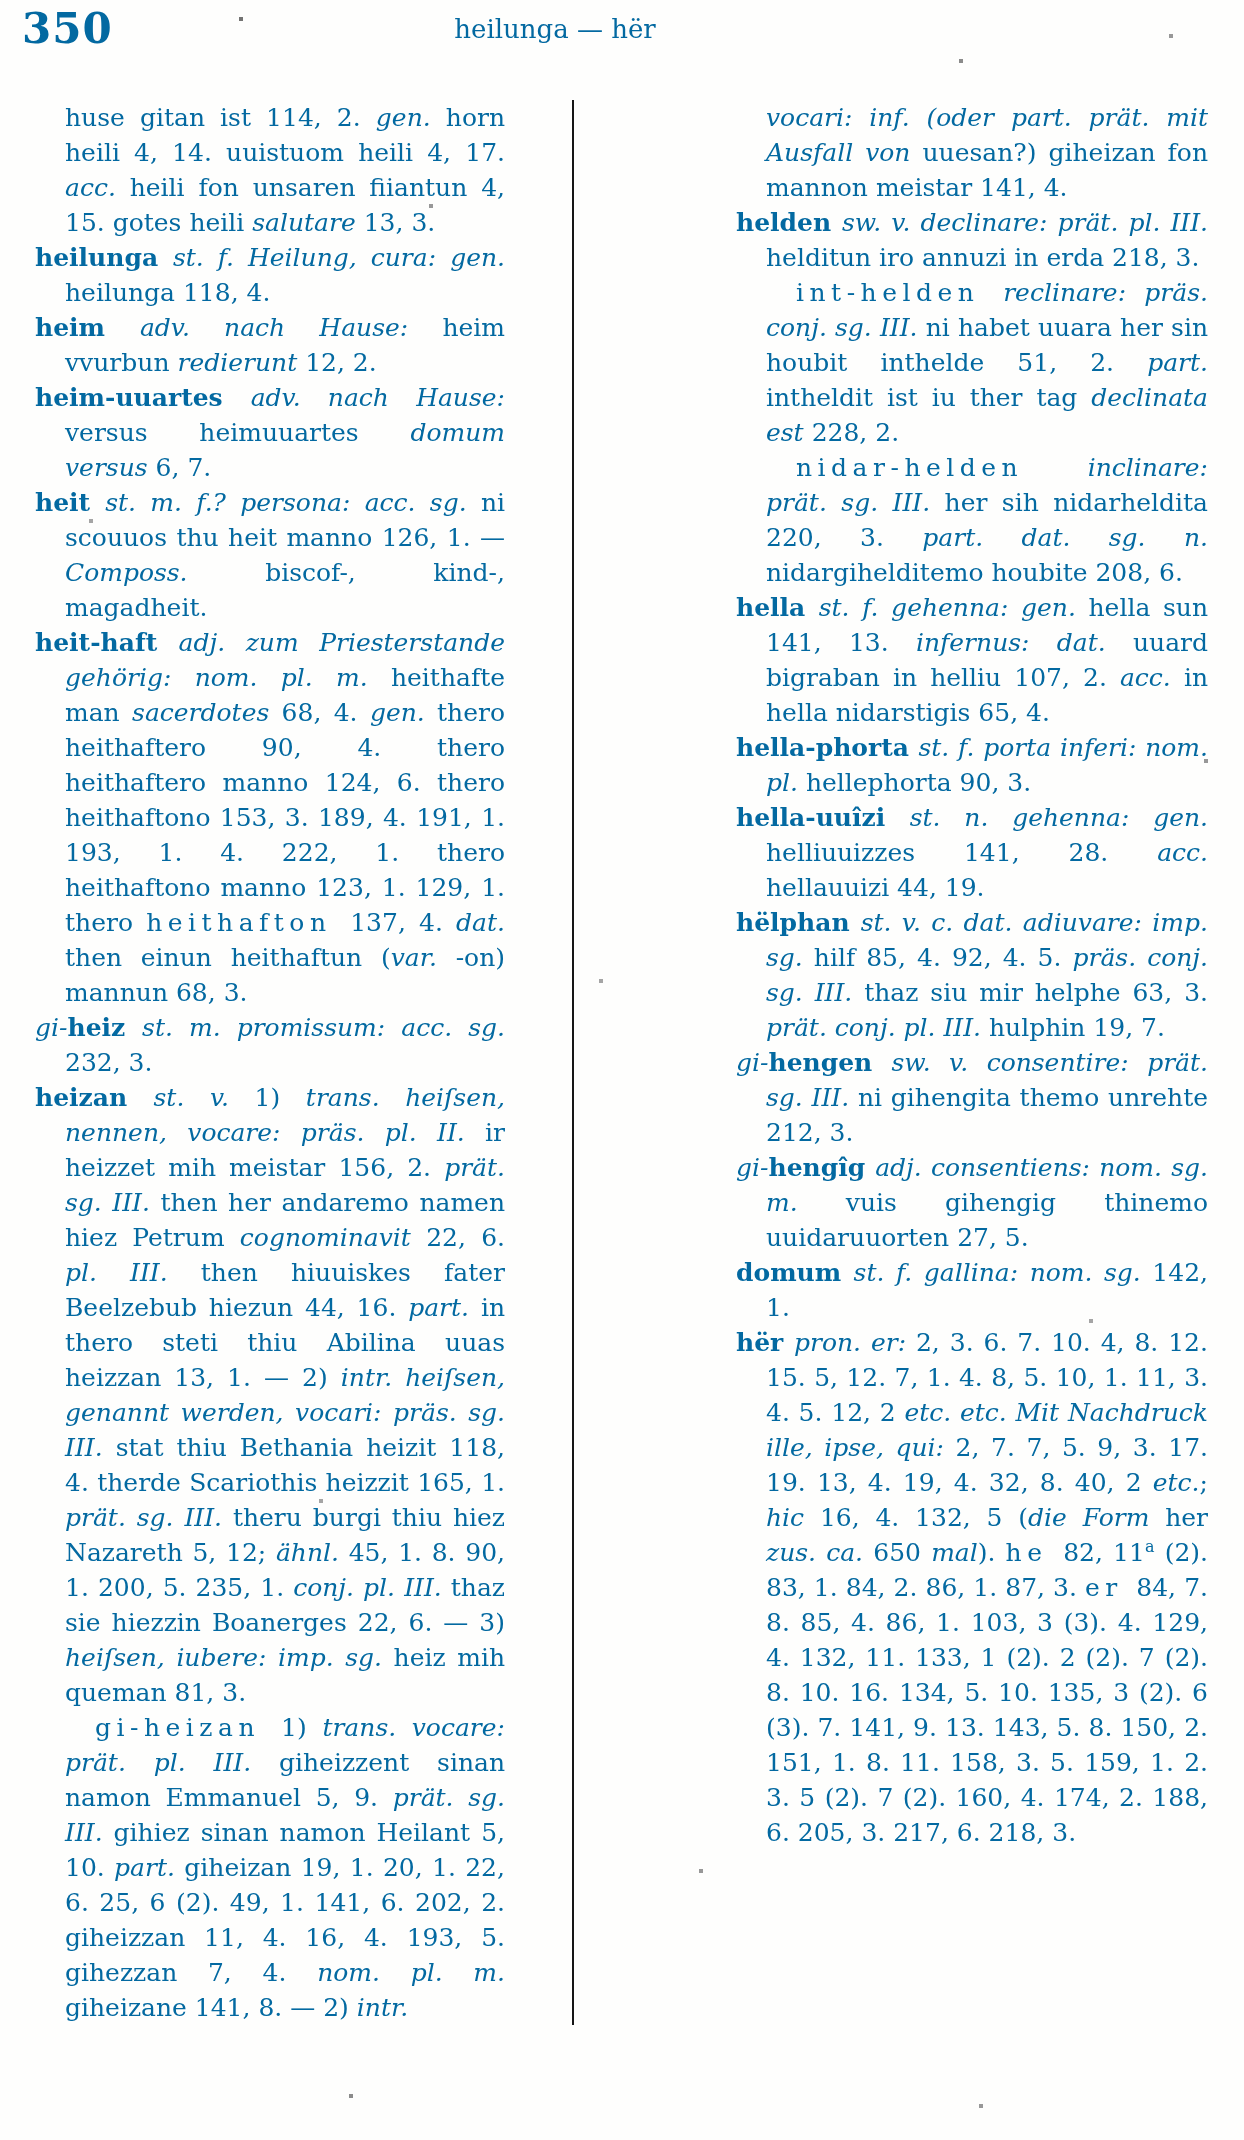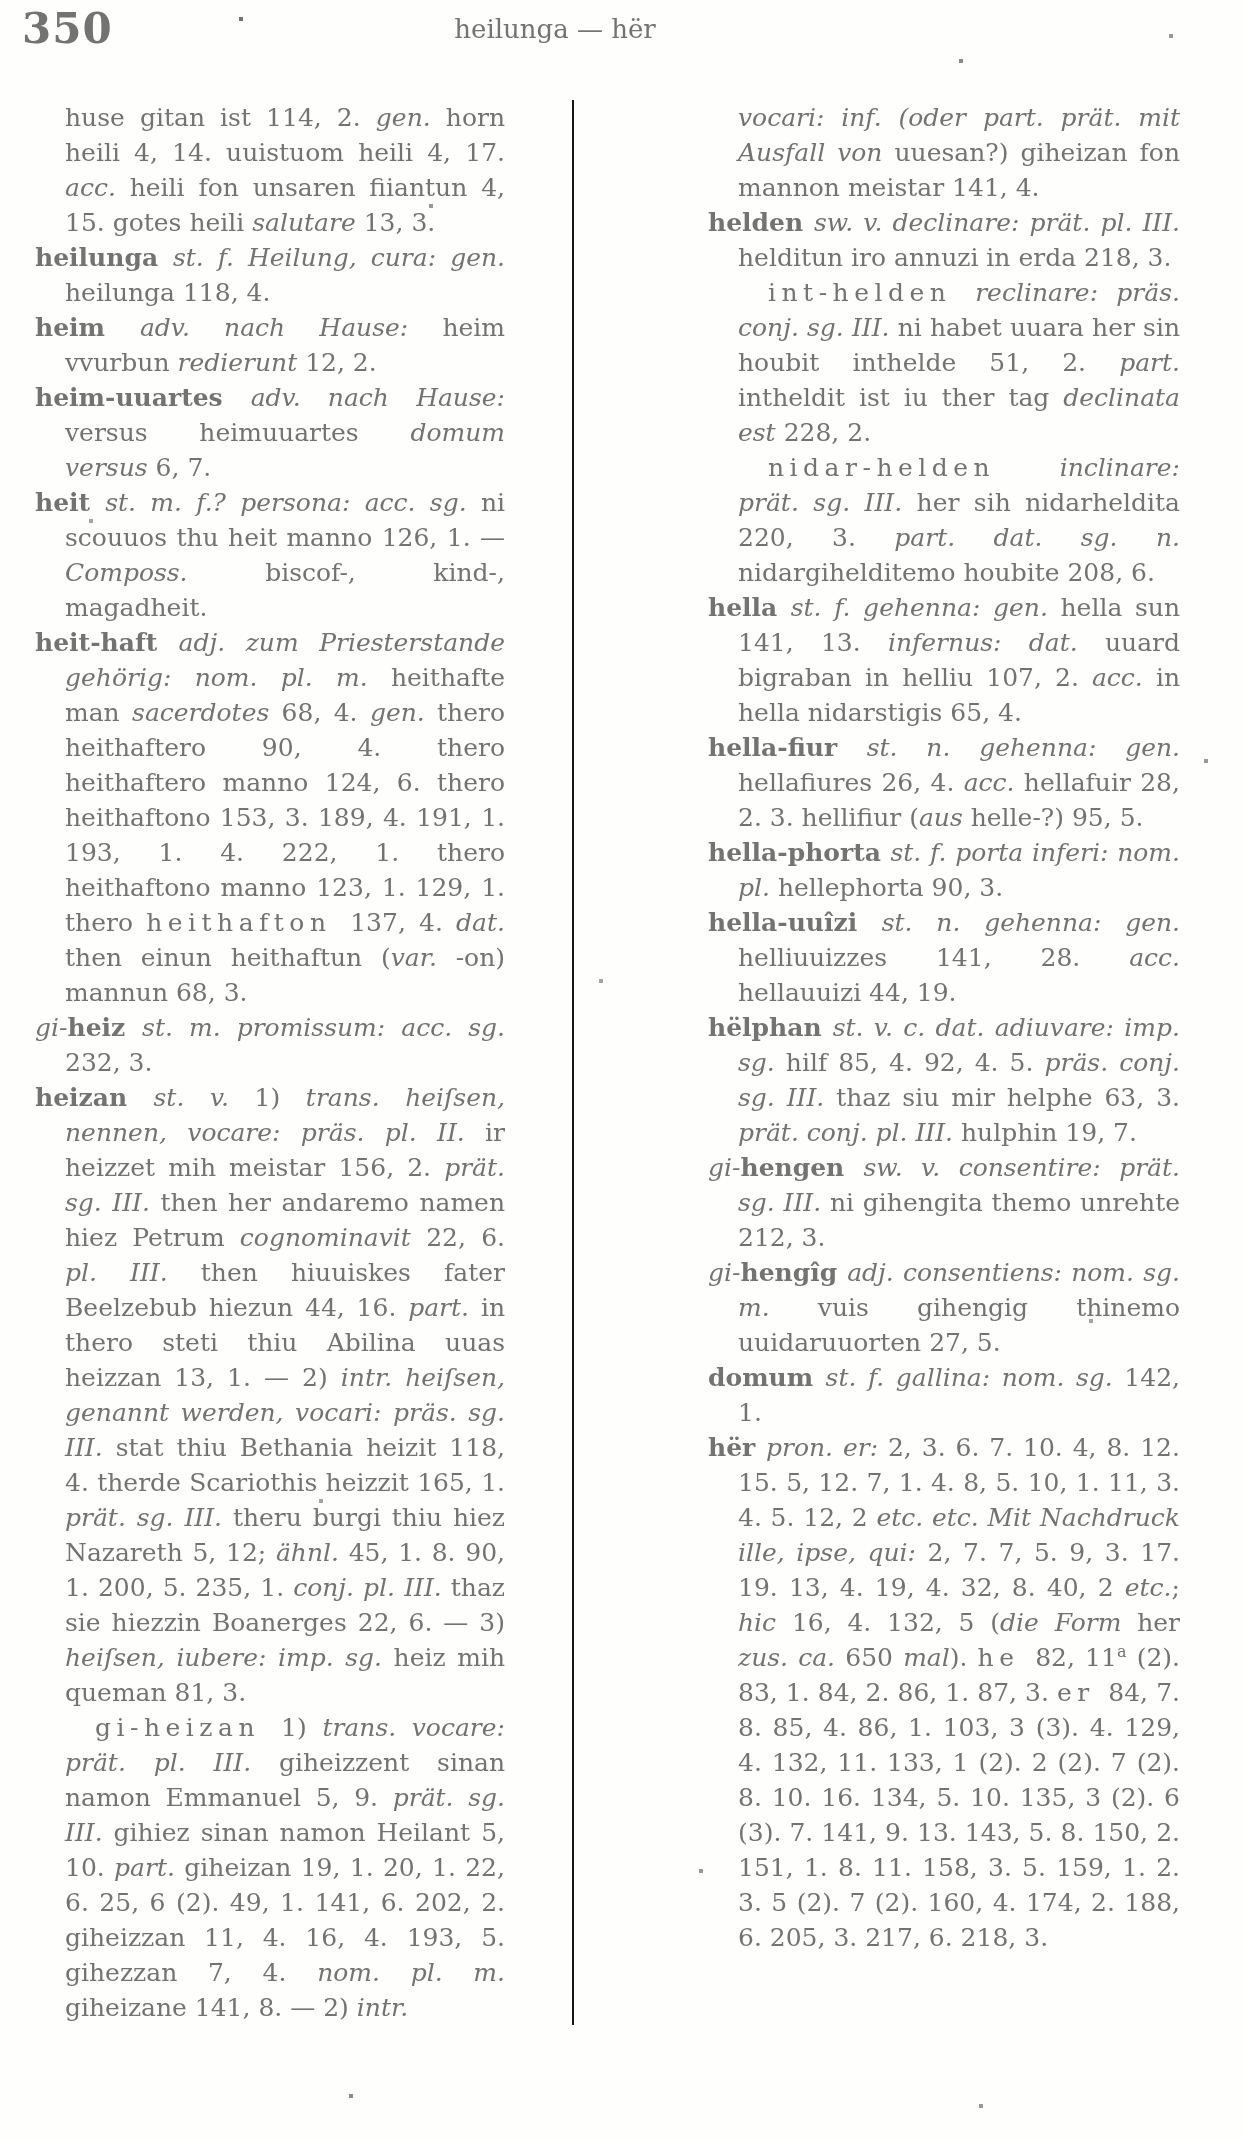--- a/index.html
+++ b/index.html
@@ -1,20 +1,20 @@
 <!DOCTYPE html>
 <html><head>
 <meta charset="utf-8">
 <style>
   html,body { margin:0; padding:0; background:#ffffff; }
   .page {
     position:relative;
     width:1244px; height:2140px;
     background:#fefefd;
-    color:#737373;
+    color:#0369a1;
     font-family:"DejaVu Serif","Liberation Serif",serif;
     overflow:hidden;
   }
   
   .page::after{
     content:"";
     position:absolute; left:0; top:0; width:2px; height:2px;
     background:transparent;
     box-shadow:
       240px 18px 0 1px rgba(0,0,0,.55),
@@ -45,21 +45,21 @@
   }
   .column{
     width:470px;
     font-size:25px; line-height:35px;
     text-align:justify;
   }
   .divider{
     width:0; border-left:2px solid #161616;
     margin-left:22px;
   }
-  .column-right{ margin-left:89px; width:472px; }
+  .column-right{ margin-left:117px; width:472px; }
   .column p{ margin:0; }
   p.entry{ padding-left:30px; text-indent:-30px; }
   p.cont { padding-left:30px; text-indent:0; }
   p.sub  { padding-left:30px; text-indent:30px; }
   .run-n { font-style:normal; }
   .run-b { font-weight:bold; }
   .run-i { font-style:italic; }
   .run-sp{ letter-spacing:0.22em; }
   sup.run-sup{ font-size:64%; line-height:0; }
 </style>
@@ -81,21 +81,20 @@
         <p class="entry"><span class="run-b">heizan </span><span class="run-i">st. v. </span><span class="run-n">1) </span><span class="run-i">trans. heiſsen, nennen, vocare: präs. pl. II. </span><span class="run-n">ir heizzet mih meistar 156, 2. </span><span class="run-i">prät. sg. III. </span><span class="run-n">then her andaremo namen hiez Petrum </span><span class="run-i">cognominavit </span><span class="run-n">22, 6. </span><span class="run-i">pl. III. </span><span class="run-n">then hiuuiskes fater Beelzebub hiezun 44, 16. </span><span class="run-i">part. </span><span class="run-n">in thero steti thiu Abilina uuas heizzan 13, 1. — 2) </span><span class="run-i">intr. heiſsen, genannt werden, vocari: präs. sg. III. </span><span class="run-n">stat thiu Bethania heizit 118, 4. therde Scariothis heizzit 165, 1. </span><span class="run-i">prät. sg. III. </span><span class="run-n">theru burgi thiu hiez Nazareth 5, 12; </span><span class="run-i">ähnl. </span><span class="run-n">45, 1. 8. 90, 1. 200, 5. 235, 1. </span><span class="run-i">conj. pl. III. </span><span class="run-n">thaz sie hiezzin Boanerges 22, 6. — 3) </span><span class="run-i">heiſsen, iubere: imp. sg. </span><span class="run-n">heiz mih queman 81, 3.</span></p>
         <p class="sub"><span class="run-sp">gi-heizan </span><span class="run-n">1) </span><span class="run-i">trans. vocare: prät. pl. III. </span><span class="run-n">giheizzent sinan namon Emmanuel 5, 9. </span><span class="run-i">prät. sg. III. </span><span class="run-n">gihiez sinan namon Heilant 5, 10. </span><span class="run-i">part. </span><span class="run-n">giheizan 19, 1. 20, 1. 22, 6. 25, 6 (2). 49, 1. 141, 6. 202, 2. giheizzan 11, 4. 16, 4. 193, 5. gihezzan 7, 4. </span><span class="run-i">nom. pl. m. </span><span class="run-n">giheizane 141, 8. — 2) </span><span class="run-i">intr.</span></p>
       </section>
     <div class="divider"></div>
     <section class="column column-right">
         <p class="cont"><span class="run-i">vocari: inf. (oder part. prät. mit Ausfall von </span><span class="run-n">uuesan?) giheizan fon mannon meistar 141, 4.</span></p>
         <p class="entry"><span class="run-b">helden </span><span class="run-i">sw. v. declinare: prät. pl. III. </span><span class="run-n">helditun iro annuzi in erda 218, 3.</span></p>
         <p class="sub"><span class="run-sp">int-helden </span><span class="run-i">reclinare: präs. conj. sg. III. </span><span class="run-n">ni habet uuara her sin houbit inthelde 51, 2. </span><span class="run-i">part. </span><span class="run-n">intheldit ist iu ther tag </span><span class="run-i">declinata est </span><span class="run-n">228, 2.</span></p>
         <p class="sub"><span class="run-sp">nidar-helden </span><span class="run-i">inclinare: prät. sg. III. </span><span class="run-n">her sih nidarheldita 220, 3. </span><span class="run-i">part. dat. sg. n. </span><span class="run-n">nidargihelditemo houbite 208, 6.</span></p>
         <p class="entry"><span class="run-b">hella </span><span class="run-i">st. f. gehenna: gen. </span><span class="run-n">hella sun 141, 13. </span><span class="run-i">infernus: dat. </span><span class="run-n">uuard bigraban in helliu 107, 2. </span><span class="run-i">acc. </span><span class="run-n">in hella nidarstigis 65, 4.</span></p>
-        <p class="entry"><span class="run-b">hella-fiur </span><span class="run-i">st. n. gehenna: gen. </span><span class="run-n">hellafiures 26, 4. </span><span class="run-i">acc. </span><span class="run-n">hellafuir 28, 2. 3. hellifiur (</span><span class="run-i">aus </span><span class="run-n">helle-?) 95, 5.</span></p>
         <p class="entry"><span class="run-b">hella-phorta </span><span class="run-i">st. f. porta inferi: nom. pl. </span><span class="run-n">hellephorta 90, 3.</span></p>
         <p class="entry"><span class="run-b">hella-uuîzi </span><span class="run-i">st. n. gehenna: gen. </span><span class="run-n">helliuuizzes 141, 28. </span><span class="run-i">acc. </span><span class="run-n">hellauuizi 44, 19.</span></p>
         <p class="entry"><span class="run-b">hëlphan </span><span class="run-i">st. v. c. dat. adiuvare: imp. sg. </span><span class="run-n">hilf 85, 4. 92, 4. 5. </span><span class="run-i">präs. conj. sg. III. </span><span class="run-n">thaz siu mir helphe 63, 3. </span><span class="run-i">prät. conj. pl. III. </span><span class="run-n">hulphin 19, 7.</span></p>
         <p class="entry"><span class="run-i">gi-</span><span class="run-b">hengen </span><span class="run-i">sw. v. consentire: prät. sg. III. </span><span class="run-n">ni gihengita themo unrehte 212, 3.</span></p>
         <p class="entry"><span class="run-i">gi-</span><span class="run-b">hengîg </span><span class="run-i">adj. consentiens: nom. sg. m. </span><span class="run-n">vuis gihengig thinemo uuidaruuorten 27, 5.</span></p>
         <p class="entry"><span class="run-b">domum </span><span class="run-i">st. f. gallina: nom. sg. </span><span class="run-n">142, 1.</span></p>
         <p class="entry"><span class="run-b">hër </span><span class="run-i">pron. er: </span><span class="run-n">2, 3. 6. 7. 10. 4, 8. 12. 15. 5, 12. 7, 1. 4. 8, 5. 10, 1. 11, 3. 4. 5. 12, 2 </span><span class="run-i">etc. etc. Mit Nachdruck ille, ipse, qui: </span><span class="run-n">2, 7. 7, 5. 9, 3. 17. 19. 13, 4. 19, 4. 32, 8. 40, 2 </span><span class="run-i">etc.</span><span class="run-n">; </span><span class="run-i">hic </span><span class="run-n">16, 4. 132, 5 (</span><span class="run-i">die Form </span><span class="run-n">her </span><span class="run-i">zus. ca. </span><span class="run-n">650 </span><span class="run-i">mal</span><span class="run-n">). </span><span class="run-sp">he </span><span class="run-n">82, 11</span><sup class="run-sup">a</sup><span class="run-n"> (2). 83, 1. 84, 2. 86, 1. 87, 3. </span><span class="run-sp">er </span><span class="run-n">84, 7. 8. 85, 4. 86, 1. 103, 3 (3). 4. 129, 4. 132, 11. 133, 1 (2). 2 (2). 7 (2). 8. 10. 16. 134, 5. 10. 135, 3 (2). 6 (3). 7. 141, 9. 13. 143, 5. 8. 150, 2. 151, 1. 8. 11. 158, 3. 5. 159, 1. 2. 3. 5 (2). 7 (2). 160, 4. 174, 2. 188, 6. 205, 3. 217, 6. 218, 3.</span></p>
       </section>
   </div>
 </div>

